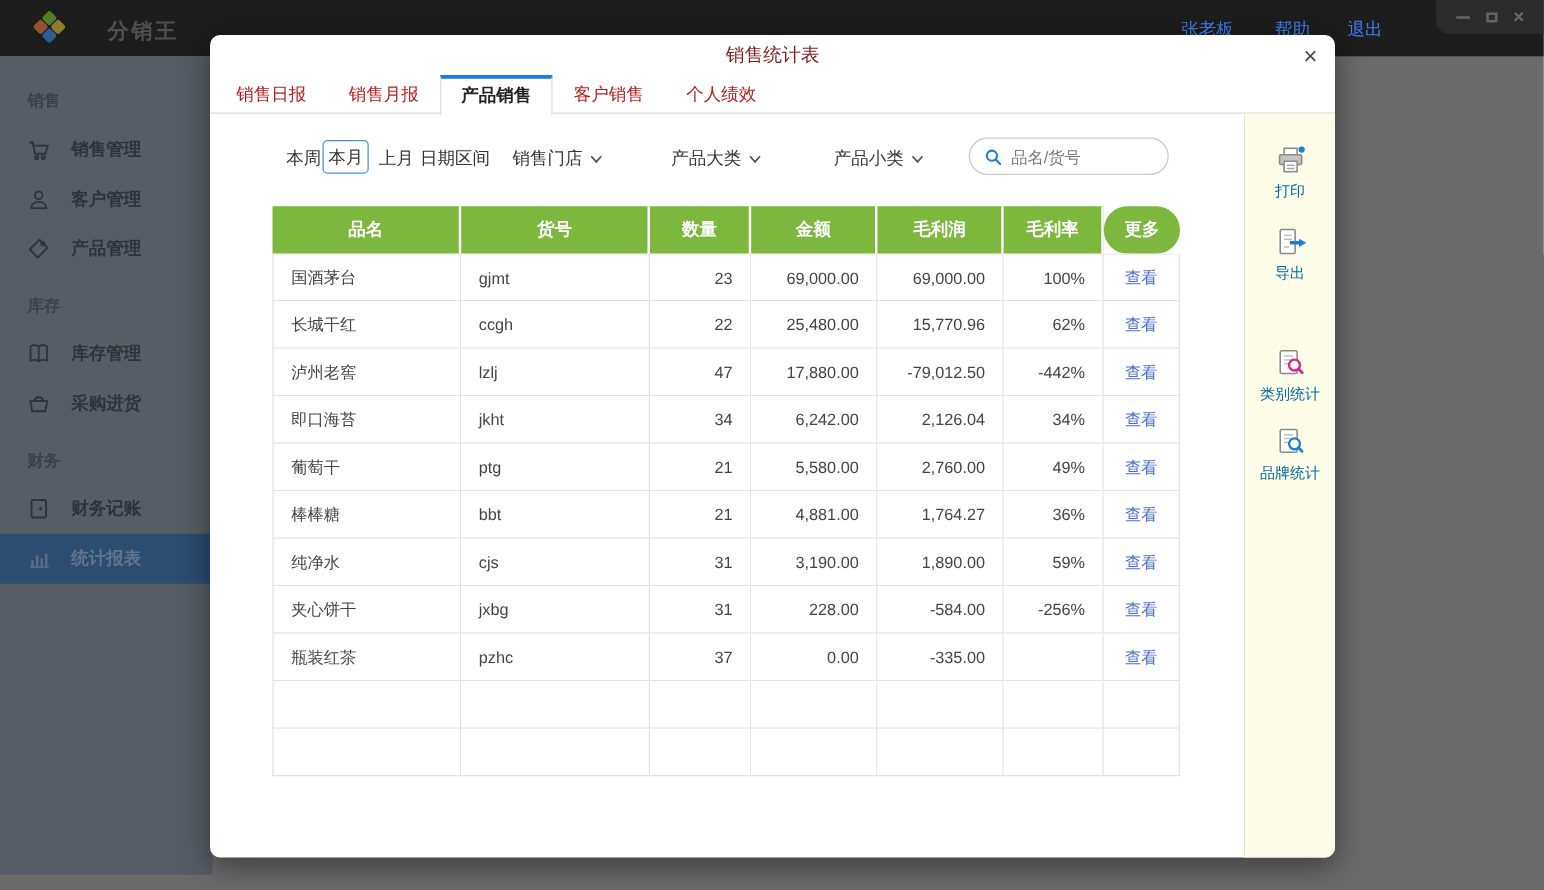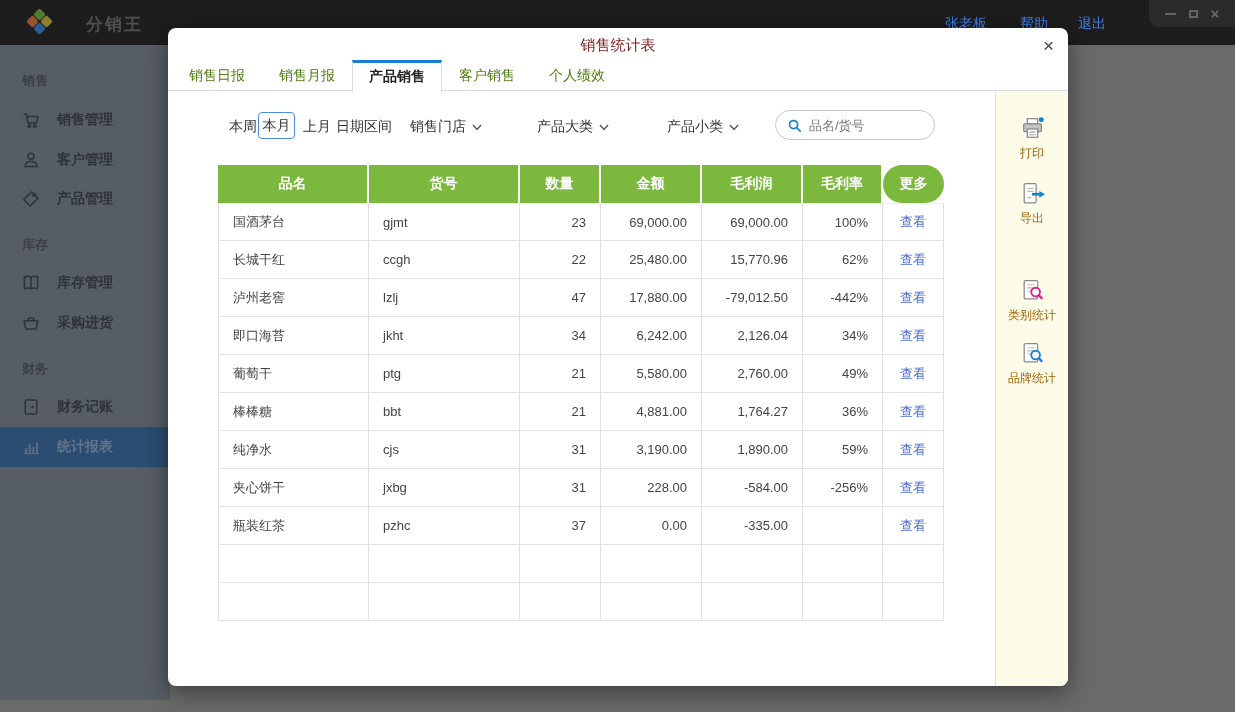--- a/index.html
+++ b/index.html
@@ -38,33 +38,33 @@
 
   
   .modal { position:absolute; left:168px; top:28px; width:900px; height:658px; background:#fff;
     border-radius:8px; box-shadow:0 6px 24px rgba(0,0,0,.45); z-index:2; }
   .modal-title { position:absolute; left:0; top:0; width:100%; height:32px; line-height:34px;
     text-align:center; font-size:15px; color:#7f1d1d; }
   .modal-close { position:absolute; right:14px; top:5px; font-size:19px; color:#444; cursor:pointer; line-height:1.4; }
 
   .tabbar { position:absolute; left:0; top:32px; width:100%; height:31px; border-bottom:1px solid #ddd;
     display:flex; padding-left:4px; }
-  .tab { width:90px; text-align:center; line-height:30px; font-size:14px; color:#4d7c0f; cursor:pointer; position:relative; }
+  .tab { width:90px; text-align:center; line-height:30px; font-size:14px; color:#b91c1c; cursor:pointer; position:relative; }
   .tab.active { font-weight:bold; color:#222; background:#fff; border-top:3px solid #1a7fd4;
     border-left:1px solid #ddd; border-right:1px solid #ddd; line-height:26px; height:32px; margin-top:0; }
 
   .content { position:absolute; left:0; top:63px; right:0; bottom:0; }
 
   
   .action-panel { position:absolute; right:0; top:0; bottom:0; width:73px; background:#fdfce9;
     border-left:1px solid #e6e6cf; border-bottom-right-radius:8px; display:flex; flex-direction:column; align-items:center; }
   .action-item { display:flex; flex-direction:column; align-items:center; cursor:pointer; }
   .a1 { margin-top:24px; } .a2 { margin-top:18px; } .a3 { margin-top:50px; } .a4 { margin-top:16px; }
   .action-item svg { width:27px; height:27px; display:block; }
-  .action-label { margin-top:3px; font-size:12px; color:#a16207; }
+  .action-label { margin-top:3px; font-size:12px; color:#0369a1; }
 
   
   .filters { position:absolute; left:0; top:0; height:70px; right:73px; }
   .f-text { position:absolute; top:27px; font-size:14px; color:#333; line-height:16px; cursor:pointer; }
   .chip-selected { position:absolute; left:90px; top:21px; width:37px; height:27px; border:1px solid #4a90d9;
     border-radius:4px; text-align:center; line-height:25px; font-size:14px; color:#333; cursor:pointer; }
   .f-week { left:61px; } .f-last { left:135px; } .f-range { left:168px; }
   .f-dd { position:absolute; top:27px; font-size:14px; color:#333; cursor:pointer; display:flex; align-items:center; gap:6px; }
   .f-store { left:242px; } .f-major { left:369px; } .f-minor { left:499px; }
   .chev svg { width:10px; height:7px; display:block; }

